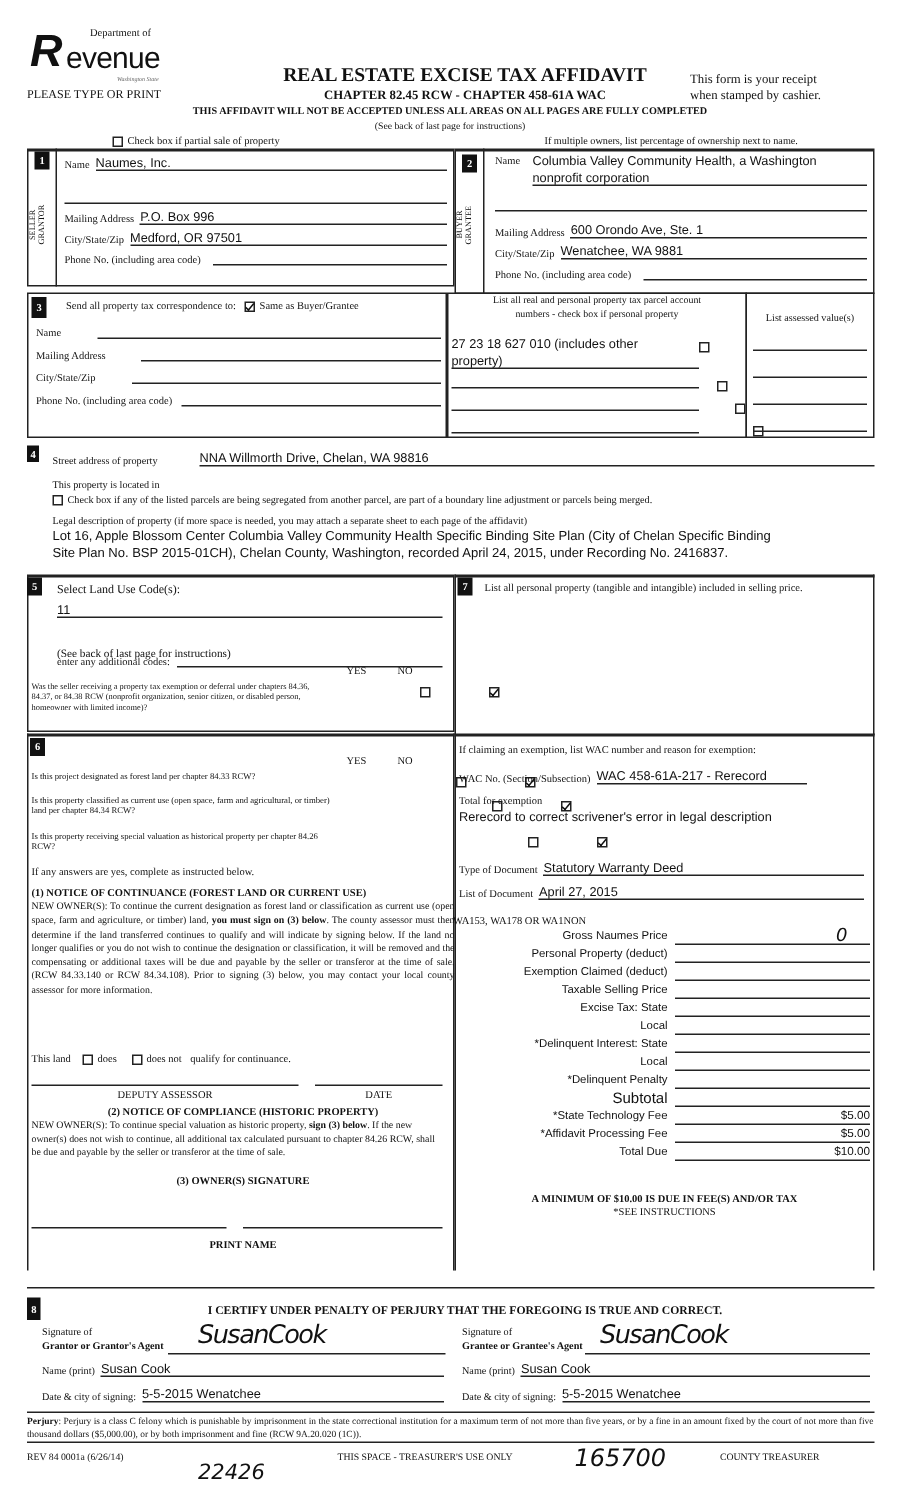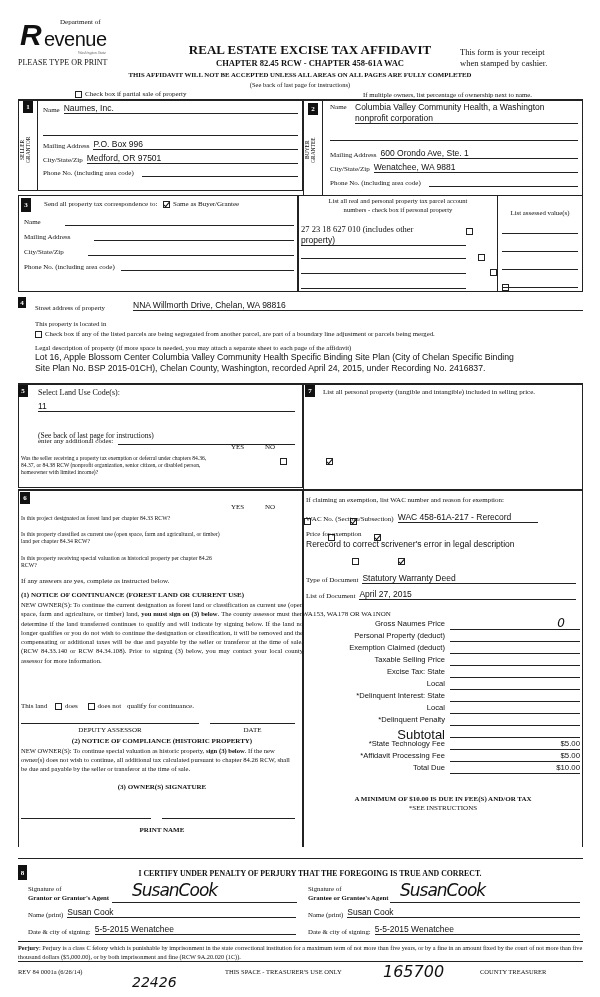--- a/index.html
+++ b/index.html
@@ -111,21 +111,21 @@
   <span class="uline" style="flex:1;height:9px;"></span>
 </div>
 <div class="row" style="left:24px;top:262px;width:270px;">
   <span class="small" style="margin-right:6px;">Phone No. (including area code)</span>
   <span class="uline" style="flex:1;height:9px;"></span>
 </div>
 
 <div class="box" style="left:298px;top:195px;width:200px;height:97px;"></div>
 <div class="abs center small" style="left:298px;width:200px;top:197px;font-size:6.6px;">List all real and personal property tax parcel account</div>
 <div class="abs center small" style="left:298px;width:200px;top:206px;font-size:6.6px;">numbers - check box if personal property</div>
-<div class="abs fill" style="left:301px;top:224px;font-family:Liberation Serif, serif;">27 23 18 627 010 (includes other</div>
+<div class="abs fill" style="left:301px;top:224px;">27 23 18 627 010 (includes other</div>
 <span class="abs cb" style="left:466px;top:226px;"></span>
 <div class="abs fill uline" style="left:301px;top:235px;width:165px;">property)</div>
 <div class="abs uline" style="left:301px;top:250px;width:165px;height:9px;"></div>
 <span class="abs cb" style="left:466px;top:252px;"></span>
 <div class="abs uline" style="left:301px;top:265px;width:165px;height:9px;"></div>
 <span class="abs cb" style="left:466px;top:267px;"></span>
 <div class="abs uline" style="left:301px;top:280px;width:165px;height:9px;"></div>
 <span class="abs cb" style="left:466px;top:282px;"></span>
 
 <div class="box" style="left:497px;top:195px;width:86px;height:97px;"></div>
@@ -208,21 +208,21 @@
 <div class="abs uline" style="left:162px;top:815px;width:133px;height:4px;"></div>
 <div class="abs bold center" style="left:21px;width:282px;top:826px;font-size:7px;">PRINT NAME</div>
 
 
 <div class="box" style="left:303px;top:489px;width:280px;height:358px;border-width:2px 1px 0 1px;"></div>
 <div class="abs small" style="left:306px;top:496px;font-size:7px;">If claiming an exemption, list WAC number and reason for exemption:</div>
 <div class="row" style="left:306px;top:512px;width:270px;">
   <span class="small" style="margin-right:4px;font-size:7px;">WAC No. (Section/Subsection)</span>
   <span class="fill uline" style="width:140px;">WAC 458-61A-217 - Rerecord</span>
 </div>
-<div class="abs small" style="left:306px;top:530px;font-size:7px;">Price for exemption</div>
+<div class="abs small" style="left:306px;top:530px;font-size:7px;">Total for exemption</div>
 <div class="abs fill" style="left:306px;top:539px;">Rerecord to correct scrivener's error in legal description</div>
 <div class="row" style="left:306px;top:573px;width:270px;">
   <span class="small" style="margin-right:4px;font-size:7px;">Type of Document</span>
   <span class="fill uline" style="flex:1;">Statutory Warranty Deed</span>
 </div>
 <div class="row" style="left:306px;top:589px;width:270px;">
   <span class="small" style="margin-right:4px;font-size:7px;">List of Document</span>
   <span class="fill uline" style="flex:1;">April 27, 2015</span>
 </div>
 <div class="abs small" style="left:302px;top:610px;font-size:7px;">WA153, WA178 OR WA1NON</div>
@@ -258,21 +258,21 @@
     </div>
     <div class="abs" style="left: 303px; top: 703px; width: 280px; height: 12px;">
       <div class="abs sans right" style="left: 0px; width: 142px; top: 0px; font-size: 7.6px;">Local</div>
       <div class="abs sans right uline" style="left: 147px; width: 130px; top: 0px; height: 11px; font-size: 7.8px;"></div>
     </div>
     <div class="abs" style="left: 303px; top: 715px; width: 280px; height: 12px;">
       <div class="abs sans right" style="left: 0px; width: 142px; top: 0px; font-size: 7.6px;">*Delinquent Penalty</div>
       <div class="abs sans right uline" style="left: 147px; width: 130px; top: 0px; height: 11px; font-size: 7.8px;"></div>
     </div>
     <div class="abs" style="left: 303px; top: 727px; width: 280px; height: 12px;">
-      <div class="abs sans right" style="left: 0px; width: 142px; top: 0px; font-size: 13px;">Subtotal</div>
+      <div class="abs sans right" style="left: 0px; width: 142px; top: 0px; font-size: 10px;">Subtotal</div>
       <div class="abs sans right uline" style="left: 147px; width: 130px; top: 0px; height: 11px; font-size: 7.8px;"></div>
     </div>
     <div class="abs" style="left: 303px; top: 739px; width: 280px; height: 12px;">
       <div class="abs sans right" style="left: 0px; width: 142px; top: 0px; font-size: 7.6px;">*State Technology Fee</div>
       <div class="abs sans right uline" style="left: 147px; width: 130px; top: 0px; height: 11px; font-size: 7.8px;">$5.00</div>
     </div>
     <div class="abs" style="left: 303px; top: 751px; width: 280px; height: 12px;">
       <div class="abs sans right" style="left: 0px; width: 142px; top: 0px; font-size: 7.6px;">*Affidavit Processing Fee</div>
       <div class="abs sans right uline" style="left: 147px; width: 130px; top: 0px; height: 11px; font-size: 7.8px;">$5.00</div>
     </div>

